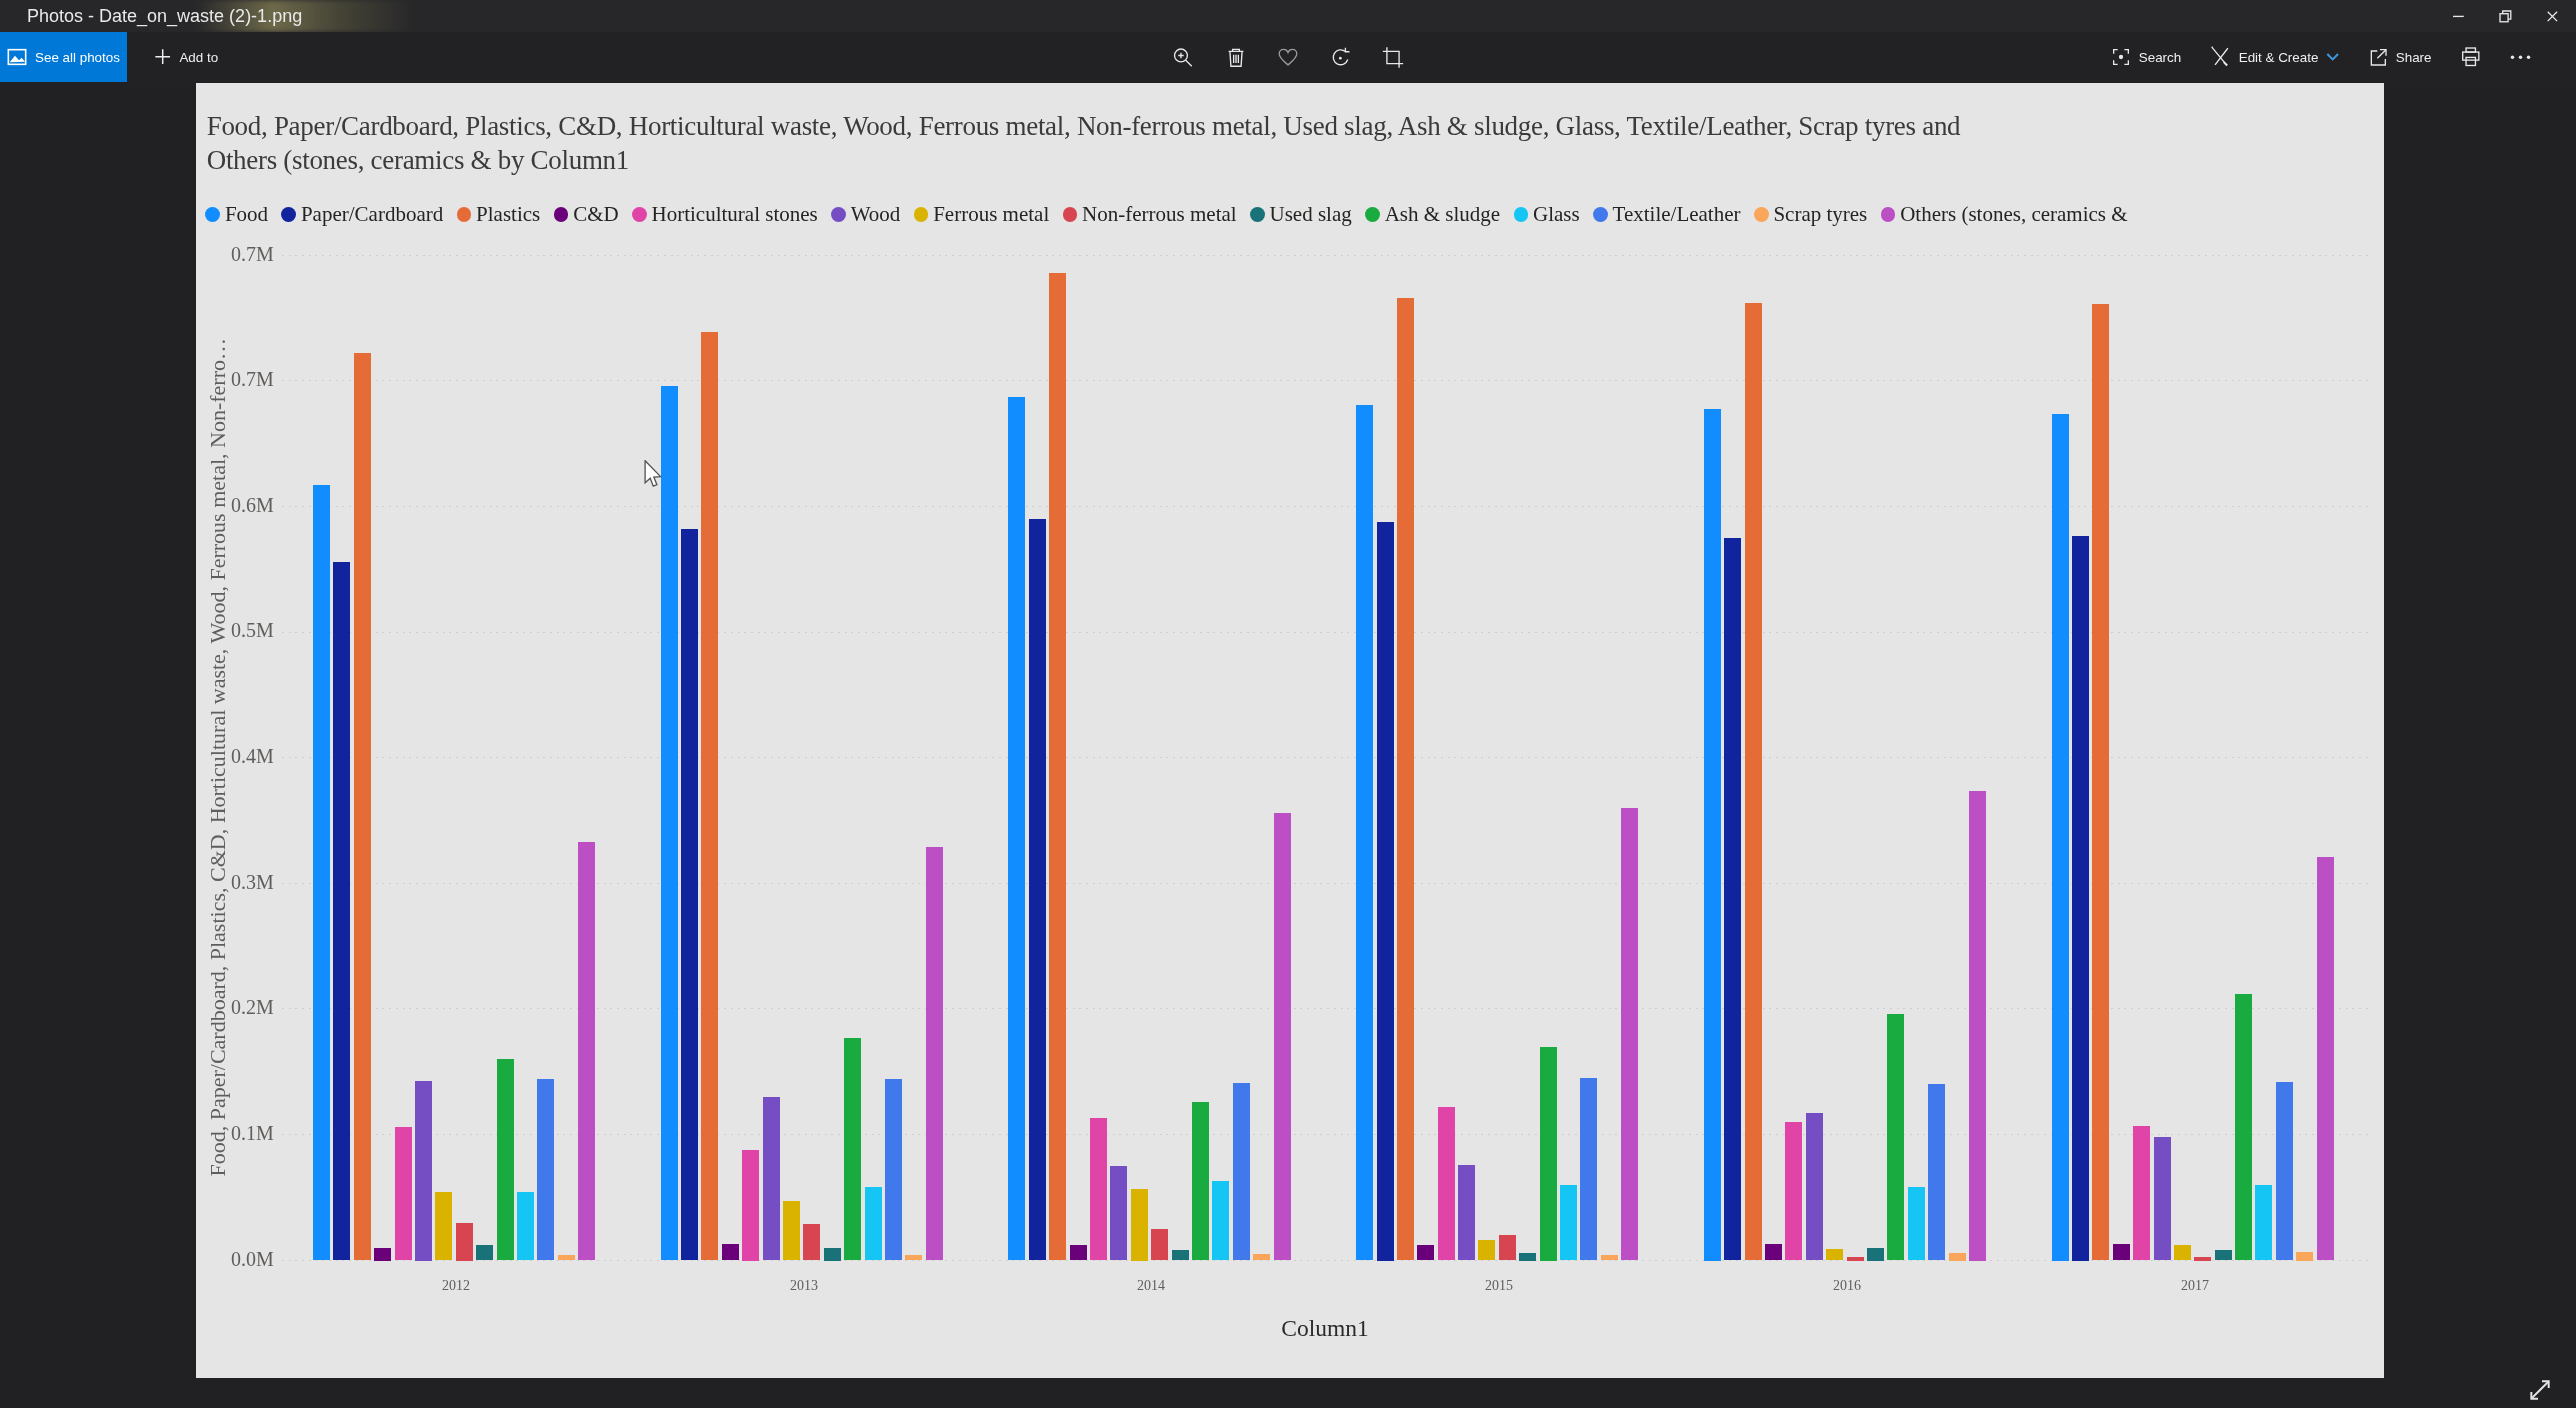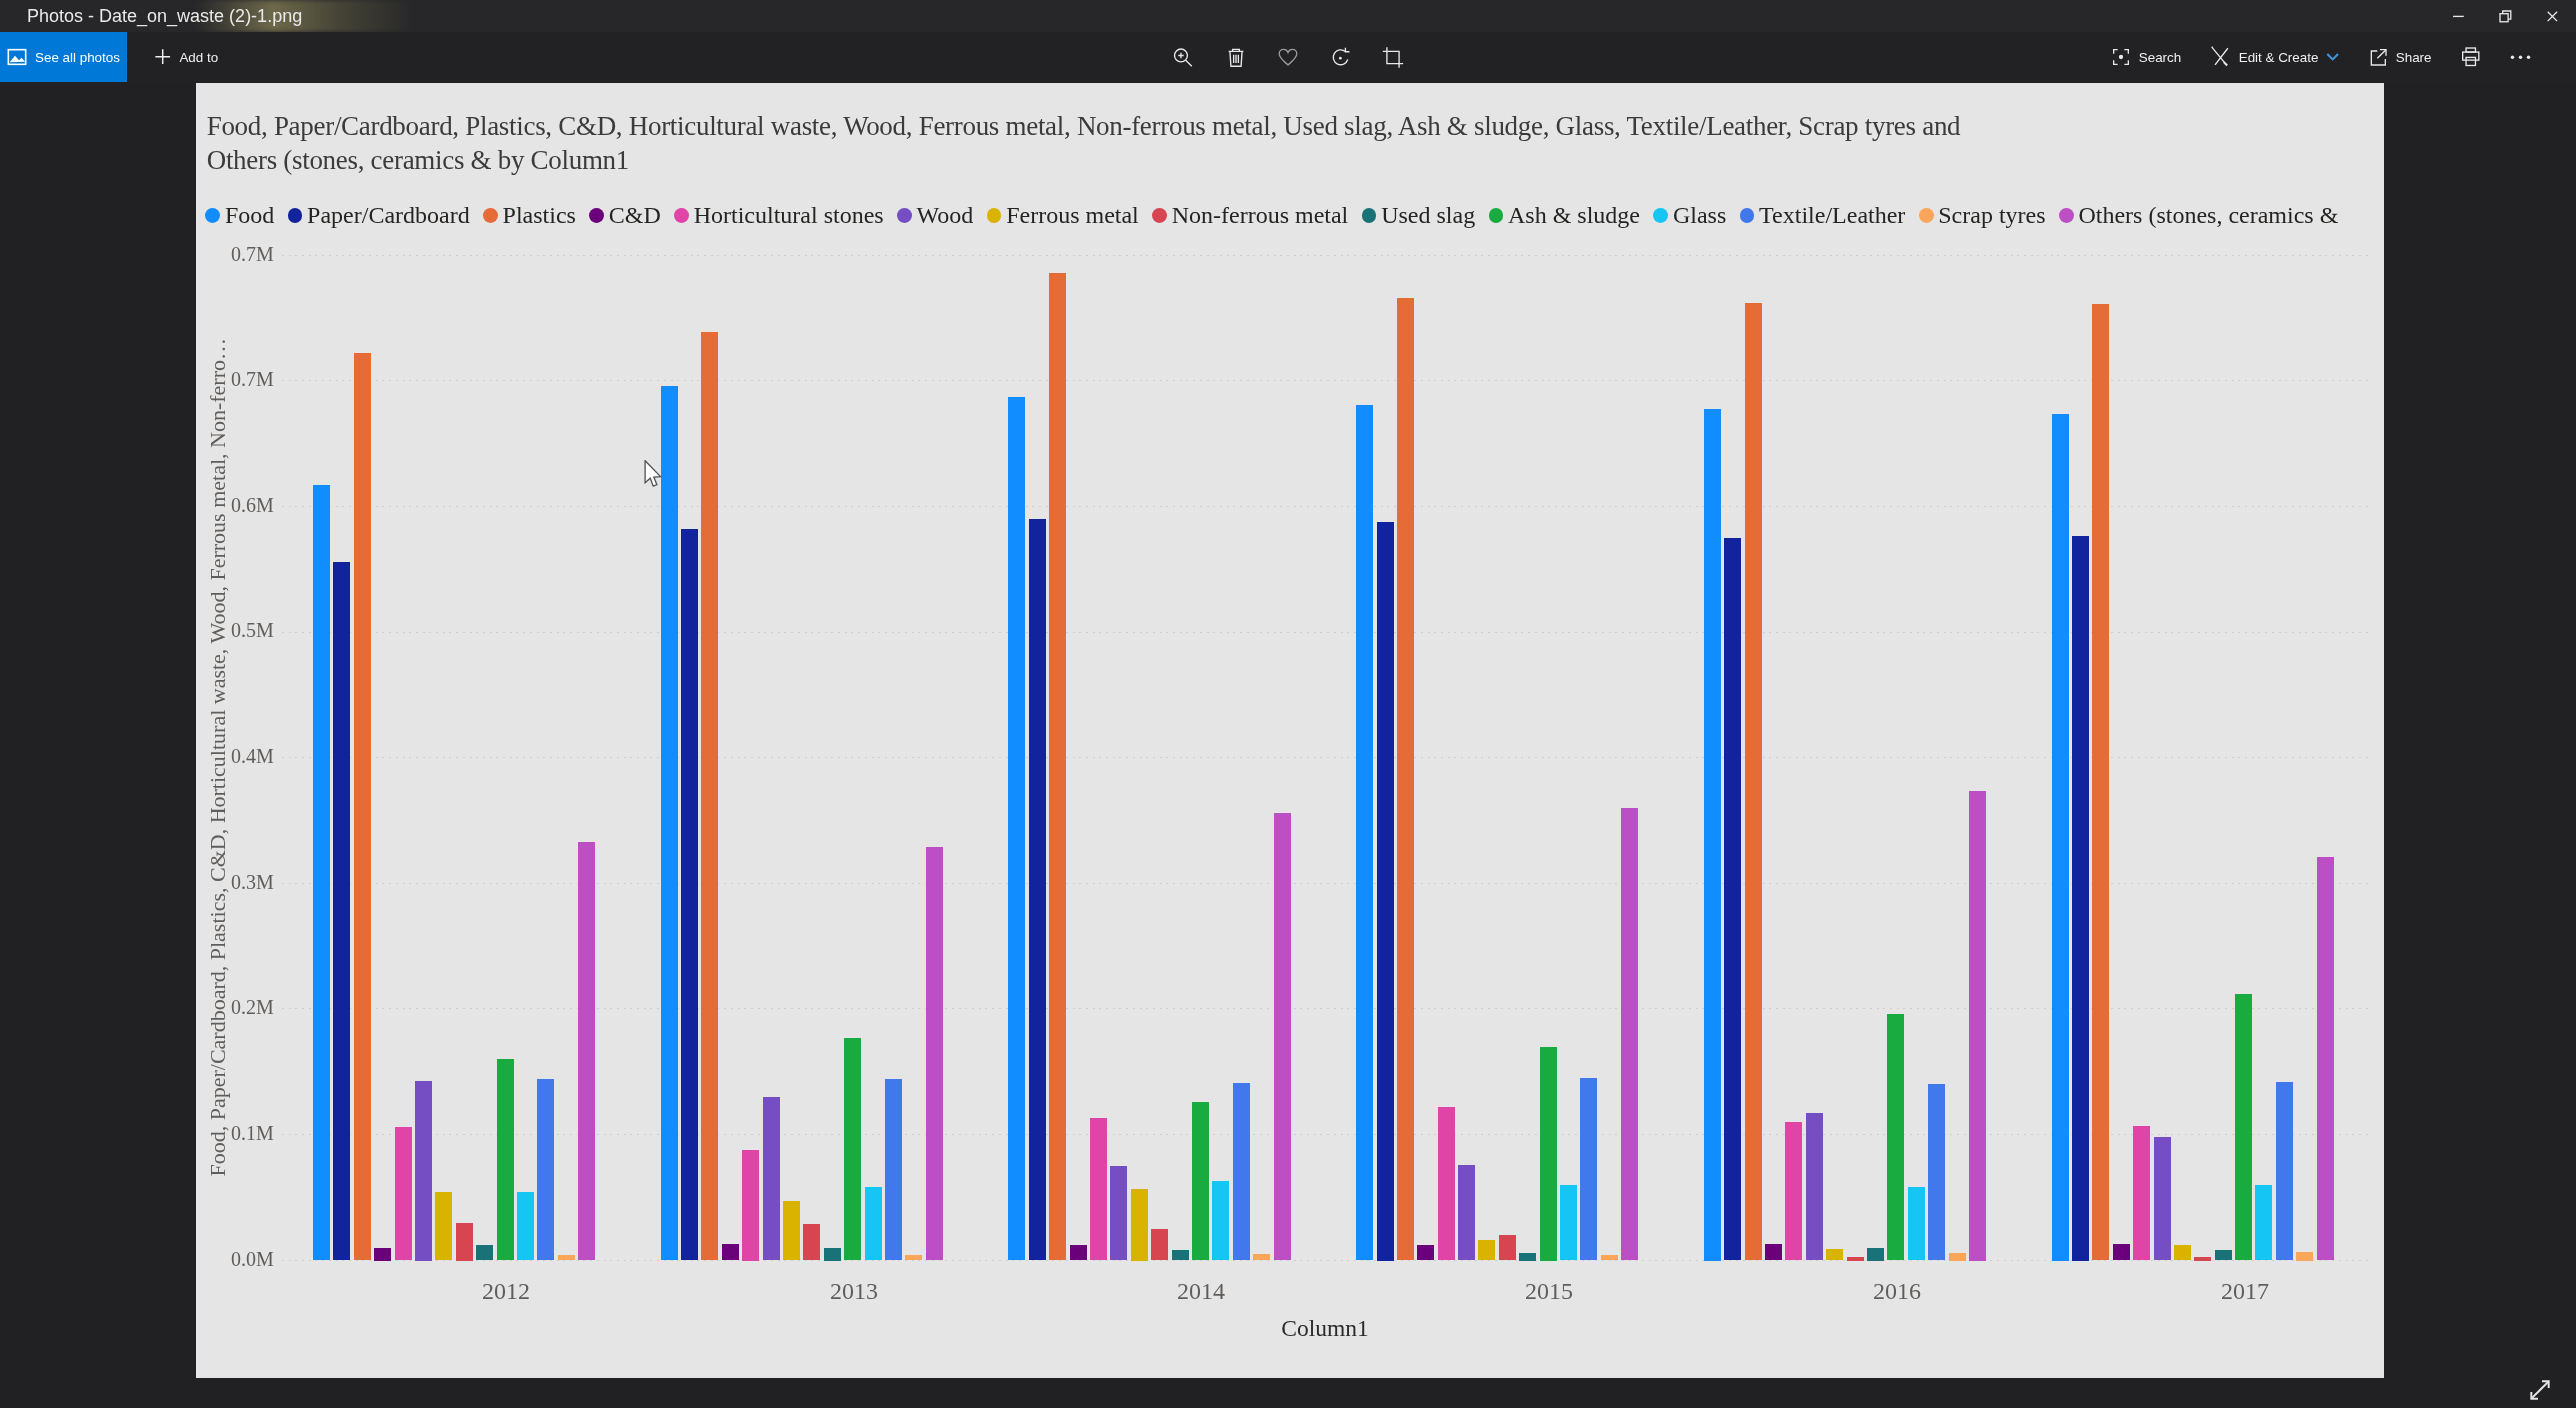--- a/index.html
+++ b/index.html
@@ -18,28 +18,28 @@
     align-items:center;justify-content:center;gap:8px;color:#fff;font-size:13.4px;}
   #add-to{position:absolute;left:142px;top:0;height:50px;display:flex;align-items:center;gap:8px;color:#efefef;font-size:13.4px;padding:0 12px;}
   #center-icons{position:absolute;left:50%;top:0;transform:translateX(-50%);height:50px;display:flex;align-items:center;gap:29.5px;}
   .cicon{width:23px;height:23px;display:flex;align-items:center;justify-content:center;color:#e8e8e8;}
   #right-icons{position:absolute;right:44px;top:0;height:50px;display:flex;align-items:center;gap:28px;color:#efefef;font-size:13.4px;}
   .ricon-group{display:flex;align-items:center;gap:8px;}
   svg.glyph{stroke:#e8e8e8;fill:none;stroke-width:2;}
   
   #image{position:absolute;left:196px;top:83px;width:2188px;height:1295px;background:#e5e5e5;overflow:hidden;font-family:Liberation Serif, serif;}
   #chart-title{position:absolute;left:10.7px;top:25.5px;width:2147px;color:#3b3b3b;font-size:27px;line-height:34px;letter-spacing:-0.3px;white-space:nowrap;overflow:hidden;}
-  #legend{position:absolute;left:9.4px;top:119px;width:2171px;height:31px;white-space:nowrap;overflow:hidden;font-size:24px;color:#252423;}
+  #legend{position:absolute;left:9.4px;top:119px;width:2171px;height:31px;white-space:nowrap;overflow:hidden;font-size:21px;color:#252423;}
   .leg-item{display:inline-flex;align-items:center;margin-right:13.4px;}
   .leg-dot{width:14.8px;height:14.8px;border-radius:50%;margin-right:4.7px;flex:0 0 auto;}
   #plot{position:absolute;left:0;top:0;width:2188px;height:1295px;}
   .gridline{position:absolute;height:1.3px;background-image:repeating-linear-gradient(90deg,#cfcfcf 0 2px,transparent 2px 6.7px);}
   .ytick{position:absolute;width:75px;text-align:right;font-size:20px;color:#605e5c;}
   .bar{position:absolute;}
-  .xtick{position:absolute;width:148px;text-align:right;font-size:24px;color:#605e5c;}
+  .xtick{position:absolute;width:148px;text-align:center;font-size:14px;color:#605e5c;}
   #xaxis-title{position:absolute;text-align:center;font-size:23.5px;color:#2b2b2b;}
   #yaxis-title{position:absolute;left:4px;top:172px;height:1005px;width:35px;display:flex;align-items:center;justify-content:center;}
   #yaxis-title span{writing-mode:vertical-rl;transform:rotate(180deg);font-size:22px;color:#605e5c;white-space:nowrap;}
   
   #cursor{position:absolute;left:643px;top:460px;}
   #expand-btn{position:absolute;left:2524px;top:1374px;width:31px;height:31px;display:flex;align-items:center;justify-content:center;}
 </style>
 </head>
 <body>
 

